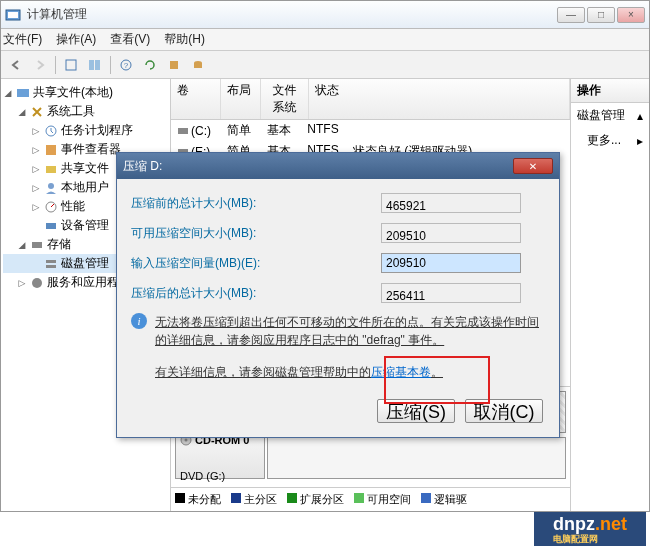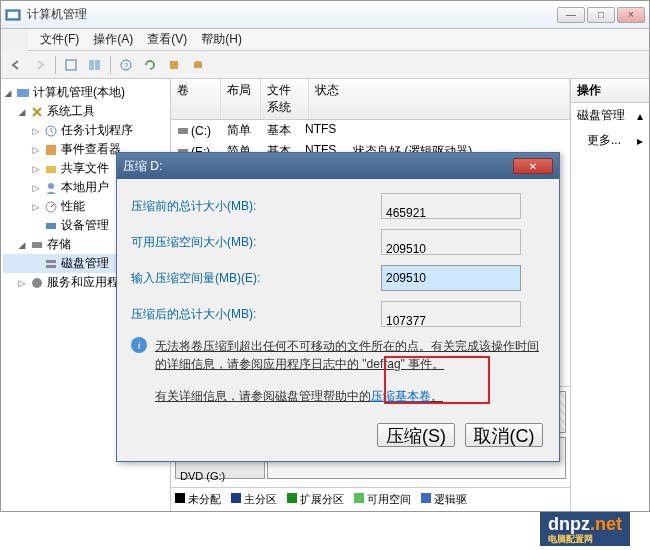--- a/index.html
+++ b/index.html
@@ -6,21 +6,21 @@
 body { background: #fff; width: 650px; height: 550px; overflow: hidden; position: relative; }
 
 .window { border: 1px solid #999; background: #f0f0f0; }
 .titlebar { background: linear-gradient(#fdfefe, #e6eef7); height: 28px; display: flex; align-items: center; padding: 0 4px; border-bottom: 1px solid #bbb; }
 .titlebar .icon { width: 16px; height: 16px; margin-right: 6px; display: inline-block; }
 .titlebar .title { font-size: 12px; color: #333; flex: 1; }
 .win-controls { display: flex; gap: 2px; }
 .win-btn { width: 28px; height: 16px; border: 1px solid #aaa; background: linear-gradient(#fafafa,#e0e0e0); font-size: 10px; display: flex; align-items: center; justify-content: center; color: #555; border-radius: 2px; }
 .win-btn.close { background: linear-gradient(#f8d4d4,#e9a5a5); }
 
-.menubar { background: #f5f5f5; height: 22px; display: flex; align-items: center; padding: 0 12px; gap: 14px; font-size: 12px; border-bottom: 1px solid #ccc; margin-left: 27px; }
+.menubar { background: #f5f5f5; height: 22px; display: flex; align-items: center; padding: 0 2px; gap: 14px; font-size: 12px; border-bottom: 1px solid #ccc; }
 .menubar span { color: #222; }
 
 .toolbar { background: #f2f2f2; height: 28px; display: flex; align-items: center; padding: 0 4px; gap: 2px; border-bottom: 1px solid #ccc; }
 .tb-btn { width: 22px; height: 22px; border: 1px solid transparent; display: flex; align-items: center; justify-content: center; font-size: 11px; }
 .tb-sep { width: 1px; height: 18px; background: #bbb; margin: 0 2px; }
 
 .main { display: flex; height: 432px; background: #fff; }
 .tree { width: 170px; border-right: 1px solid #ccc; font-size: 12px; padding: 4px 2px; overflow: hidden; }
 .tree-item { display: flex; align-items: center; padding: 1px 0; gap: 3px; white-space: nowrap; }
 .tree-item .exp { width: 10px; font-size: 9px; color: #666; text-align: center; }
@@ -29,21 +29,21 @@
 .ind2 { padding-left: 28px; }
 
 .center { flex: 1; border-right: 1px solid #ccc; display: flex; flex-direction: column; overflow: hidden; }
 .vol-header { display: flex; font-size: 12px; border-bottom: 1px solid #ccc; background: linear-gradient(#fdfdfd,#ececec); }
 .vol-header span { padding: 3px 6px; border-right: 1px solid #ddd; }
 .vol-row { display: flex; font-size: 12px; padding: 1px 0; }
 .vol-row span { padding: 1px 6px; white-space: nowrap; }
 .vc { width: 50px; }
 .vl { width: 40px; }
 .vt { width: 38px; }
-.vf { width: 48px; }
+.vf { width: 48px; text-align: center; }
 .vs { flex: 1; }
 
 .disk-graphic { border-top: 1px solid #ccc; padding: 4px; }
 .disk-row { display: flex; align-items: stretch; margin-bottom: 4px; height: 42px; }
 .disk-label { width: 90px; border: 1px solid #999; background: linear-gradient(#f5f5f5,#e5e5e5); font-size: 11px; padding: 2px 4px; display: flex; flex-direction: column; justify-content: center; gap: 24px; }
 .disk-part { flex: 1; border: 1px solid #999; margin-left: 2px; display: flex; }
 .part { border-right: 1px solid #999; background: repeating-linear-gradient(45deg,#fff,#fff 3px,#eee 3px,#eee 6px); }
 .part.green { border: 2px solid #1a8a1a; }
 .legend { display: flex; gap: 10px; font-size: 11px; padding: 4px; border-top: 1px solid #ccc; align-items: center; }
 .legend-sw { width: 10px; height: 10px; display: inline-block; margin-right: 3px; }
@@ -53,32 +53,32 @@
 .actions-item { padding: 4px 6px; display: flex; align-items: center; gap: 4px; }
 
 
 .dialog { position: absolute; left: 116px; top: 152px; width: 444px; background: #f0f0f0; border: 1px solid #4b6b99; box-shadow: 2px 2px 6px rgba(0,0,0,.3); }
 .dlg-title { background: linear-gradient(#5e7fa8,#3e5f88); height: 26px; display: flex; align-items: center; padding: 0 6px; color: #fff; font-size: 12px; }
 .dlg-title .t { flex: 1; }
 .dlg-close { width: 40px; height: 16px; background: linear-gradient(#d96a5f,#c23b2f); border: 1px solid #8a2a22; border-radius: 2px; display: flex; align-items: center; justify-content: center; color: #fff; font-size: 10px; }
 .dlg-body { padding: 14px 14px 10px; font-size: 12px; }
 .field { display: flex; align-items: center; margin-bottom: 10px; }
 .field label { width: 250px; color: #0369a1; }
-.field .val { width: 140px; height: 20px; border: 1px solid #999; background: #fff; padding: 12px 4px; font-size: 12px; }
+.field .val { width: 140px; height: 20px; border: 1px solid #999; background: #fff; padding: 5px 4px; font-size: 12px; }
 .field .val.ro { background: #f0f0f0; border-color: #bbb; }
 .field input.sel { background: #cde6ff; }
 .info-row { display: flex; gap: 8px; margin: 10px 0 14px; }
 .info-icon { width: 16px; height: 16px; border-radius: 50%; background: #4a90d9; color: #fff; font-size: 11px; display: flex; align-items: center; justify-content: center; flex-shrink: 0; font-style: italic; font-family: serif; }
 .info-text { font-size: 12px; line-height: 1.5; color: #333; text-decoration: underline; }
 .link { color: #0066cc; text-decoration: underline; }
 .dlg-btns { display: flex; justify-content: flex-end; gap: 10px; padding: 0 2px 4px; }
 .dlg-btn { min-width: 78px; height: 24px; border: 1px solid #888; background: linear-gradient(#fdfdfd,#e4e4e4); font-size: 18px; border-radius: 2px; }
 .highlight-box { position: absolute; border: 2px solid #e02020; left: 384px; top: 356px; width: 106px; height: 48px; pointer-events: none; }
 
-.watermark { position: absolute; right: 20px; bottom: 4px; font-size: 18px; font-weight: bold; color: #fff; background: #2a4a7a; padding: 2px 8px; }
+.watermark { position: absolute; right: 4px; bottom: 4px; font-size: 18px; font-weight: bold; color: #fff; background: #2a4a7a; padding: 2px 19px; }
 .watermark small { font-size: 9px; display: block; color: #ffcf5a; line-height: 1; }
 
 svg { display: block; }
 </style>
 </head>
 <body>
 
 <div class="window">
   <div class="titlebar">
     <span class="icon">
@@ -152,21 +152,21 @@
 
   <div class="main">
     <div class="tree">
       <div class="tree-item">
           <span class="exp">◢</span>
           <span class="ti-icon">
             <svg width="14" height="14">
               <rect x="1" y="3" width="12" height="8" fill="#6aa0d8"></rect>
             </svg>
           </span>
-          <span>计算机管理(本地)</span>
+          <span>共享文件(本地)</span>
         </div>
       <div class="tree-item ind1">
           <span class="exp">◢</span>
           <span class="ti-icon">
             <svg width="14" height="14">
               <path d="M3 3 L11 11 M3 11 L11 3" stroke="#c09020" stroke-width="2"></path>
             </svg>
           </span>
           <span>系统工具</span>
         </div>
@@ -355,21 +355,21 @@
     <div class="field">
       <label>可用压缩空间大小(MB):</label>
       <span class="val ro">209510</span>
     </div>
     <div class="field">
       <label>输入压缩空间量(MB)(E):</label>
       <input class="val sel" value="209510" style="">
     </div>
     <div class="field">
       <label>压缩后的总计大小(MB):</label>
-      <span class="val ro">107377</span>
+      <span class="val ro">256411</span>
     </div>
     <div class="info-row">
       <span class="info-icon">i</span>
       <div class="info-text">无法将卷压缩到超出任何不可移动的文件所在的点。有关完成该操作时间的详细信息，请参阅应用程序日志中的 "defrag" 事件。</div>
     </div>
     <div class="info-text" style="margin-left:24px;margin-bottom:18px">
       <span>有关详细信息，请参阅磁盘管理帮助中的</span><a class="link">压缩基本卷</a>。
     </div>
     <div class="dlg-btns">
       <button class="dlg-btn">压缩(S)</button>

